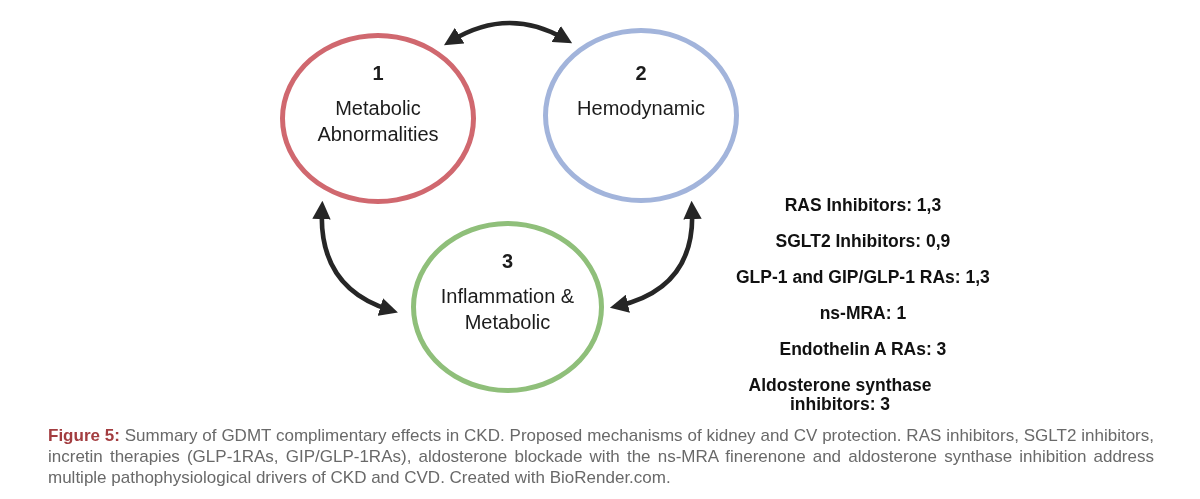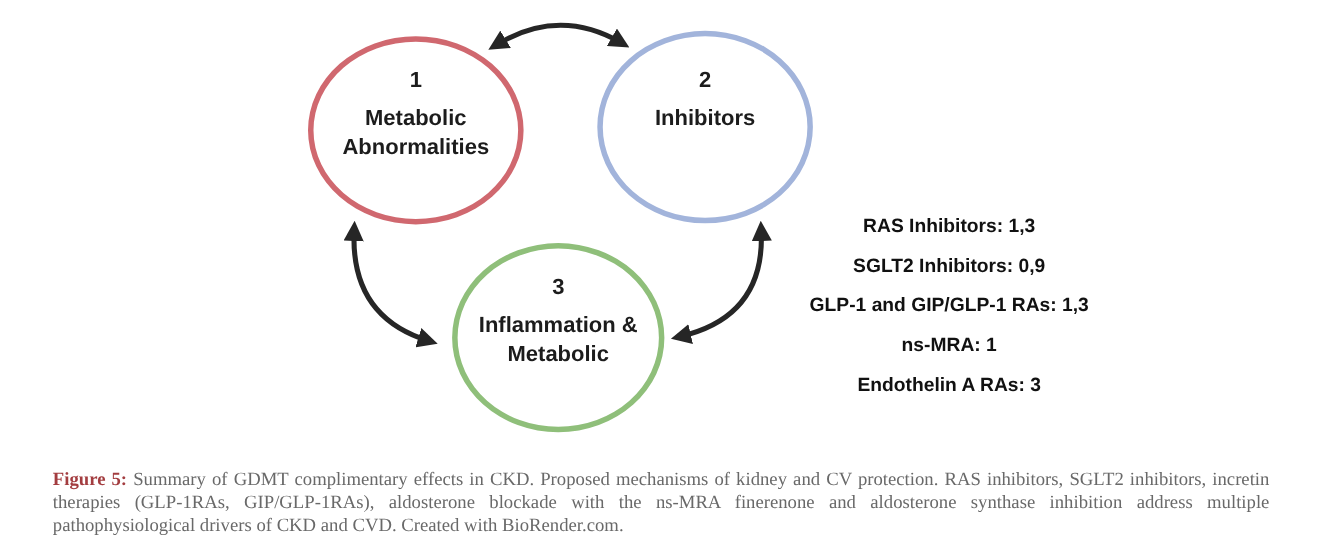--- a/index.html
+++ b/index.html
@@ -34,21 +34,21 @@
     align-items: center;
     text-align: center;
     color: #1c1c1c;
   }
   .circle .num {
     font-weight: bold;
     font-size: 20px;
     line-height: 26px;
   }
   .circle .lbl {
-    font-weight: bold;
+    font-weight: normal;
     font-size: 20px;
     line-height: 26px;
     margin-top: 9px;
     white-space: nowrap;
   }
   .c1 { left: 280px; top: 33px;  width: 196px; height: 171px; padding-top: 22px; }
   .c2 { left: 543px; top: 28px;  width: 196px; height: 175px; padding-top: 27px; }
   .c3 { left: 411px; top: 221px; width: 193px; height: 172px; padding-top: 22px; }
   .legend {
     position: absolute;
@@ -67,21 +67,21 @@
   .legend .item.wrap {
     white-space: normal;
     max-width: 208px;
   }
   .caption {
     position: absolute;
     left: 48px;
     top: 425px;
     width: 1106px;
     margin: 0;
-    font-family: Liberation Serif, serif;
+    font-family: Liberation Sans, sans-serif;
     font-size: 17px;
     line-height: 21px;
     text-align: justify;
   }
   .caption .fig-label { font-weight: bold; }
 </style>
 </head>
 <body>
 
 <div class="stage">
@@ -97,31 +97,32 @@
     <path d="M 692 209 Q 696 288 618 306" fill="none" stroke-width="4.6" stroke-linecap="round" marker-start="url(#ah)" marker-end="url(#ah)" stroke="#262626"></path>
   </svg>
 
   <div class="circle c1" style="border-color: rgb(208, 104, 111);">
     <span class="num">1</span>
     <span class="lbl"><span>Metabolic</span><br><span>Abnormalities</span></span>
   </div>
 
   <div class="circle c2" style="border-color: rgb(162, 180, 219);">
     <span class="num">2</span>
-    <span class="lbl"><span>Inhibitors</span><br></span>
+    <span class="lbl"><span>Hemodynamic</span><br></span>
   </div>
 
   <div class="circle c3" style="border-color: rgb(143, 191, 122);">
     <span class="num">3</span>
     <span class="lbl"><span>Inflammation &amp;</span><br><span>Metabolic</span></span>
   </div>
 
   <div class="legend">
     <div class="item">RAS Inhibitors: 1,3</div>
     <div class="item">SGLT2 Inhibitors: 0,9</div>
     <div class="item">GLP-1 and GIP/GLP-1 RAs: 1,3</div>
     <div class="item">ns-MRA: 1</div>
     <div class="item">Endothelin A RAs: 3</div>
+    <div class="item wrap">Aldosterone synthase inhibitors: 3</div>
   </div>
 
   <p class="caption" style="color: rgb(105, 105, 105);"><span class="fig-label" style="color: rgb(163, 61, 64);">Figure 5:</span> <span>Summary of GDMT complimentary effects in CKD. Proposed mechanisms of kidney and CV protection. RAS inhibitors, SGLT2 inhibitors, incretin therapies (GLP-1RAs, GIP/GLP-1RAs), aldosterone blockade with the ns-MRA finerenone and aldosterone synthase inhibition address multiple pathophysiological drivers of CKD and CVD. Created with BioRender.com.</span></p>
 
 </div>
 
 </body></html>

